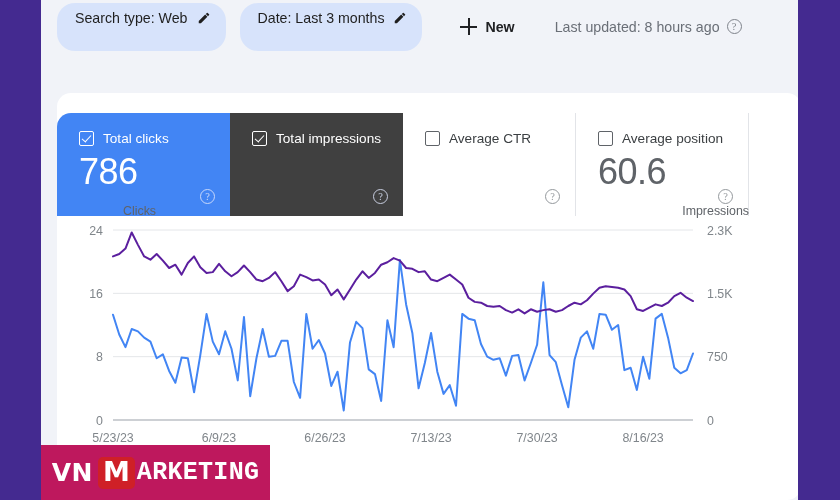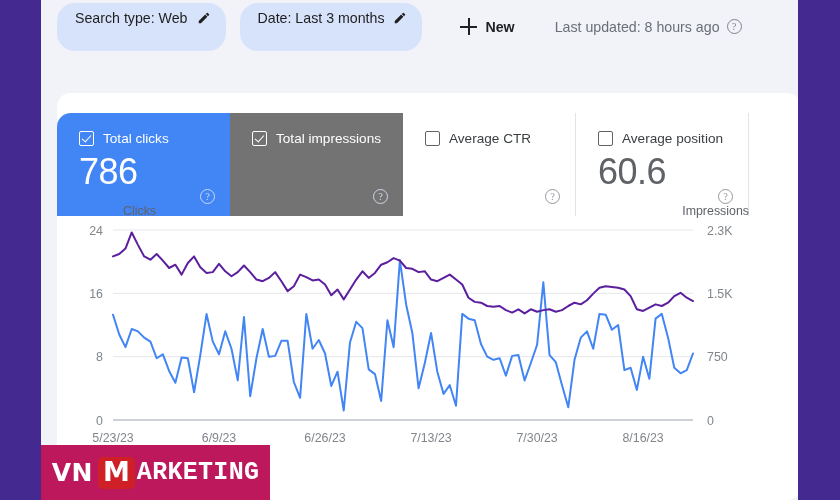--- a/index.html
+++ b/index.html
@@ -144,21 +144,21 @@
     margin-top: 20px;
   }
   .metric {
     position: relative;
     width: 173px;
     height: 103px;
     box-sizing: border-box;
     padding: 18px 0 0 22px;
   }
   .metric.active-blue   { background: #4285f4; }
-  .metric.active-purple { background: #737373; }
+  .metric.active-purple { background: #404040; }
   .metric.plain {
     background: #ffffff;
     border-right: 1px solid #e2e4e8;
   }
   .metric:first-child { border-top-left-radius: 14px; }
 
   .metric .row {
     display: flex;
     align-items: center;
     gap: 9px;

